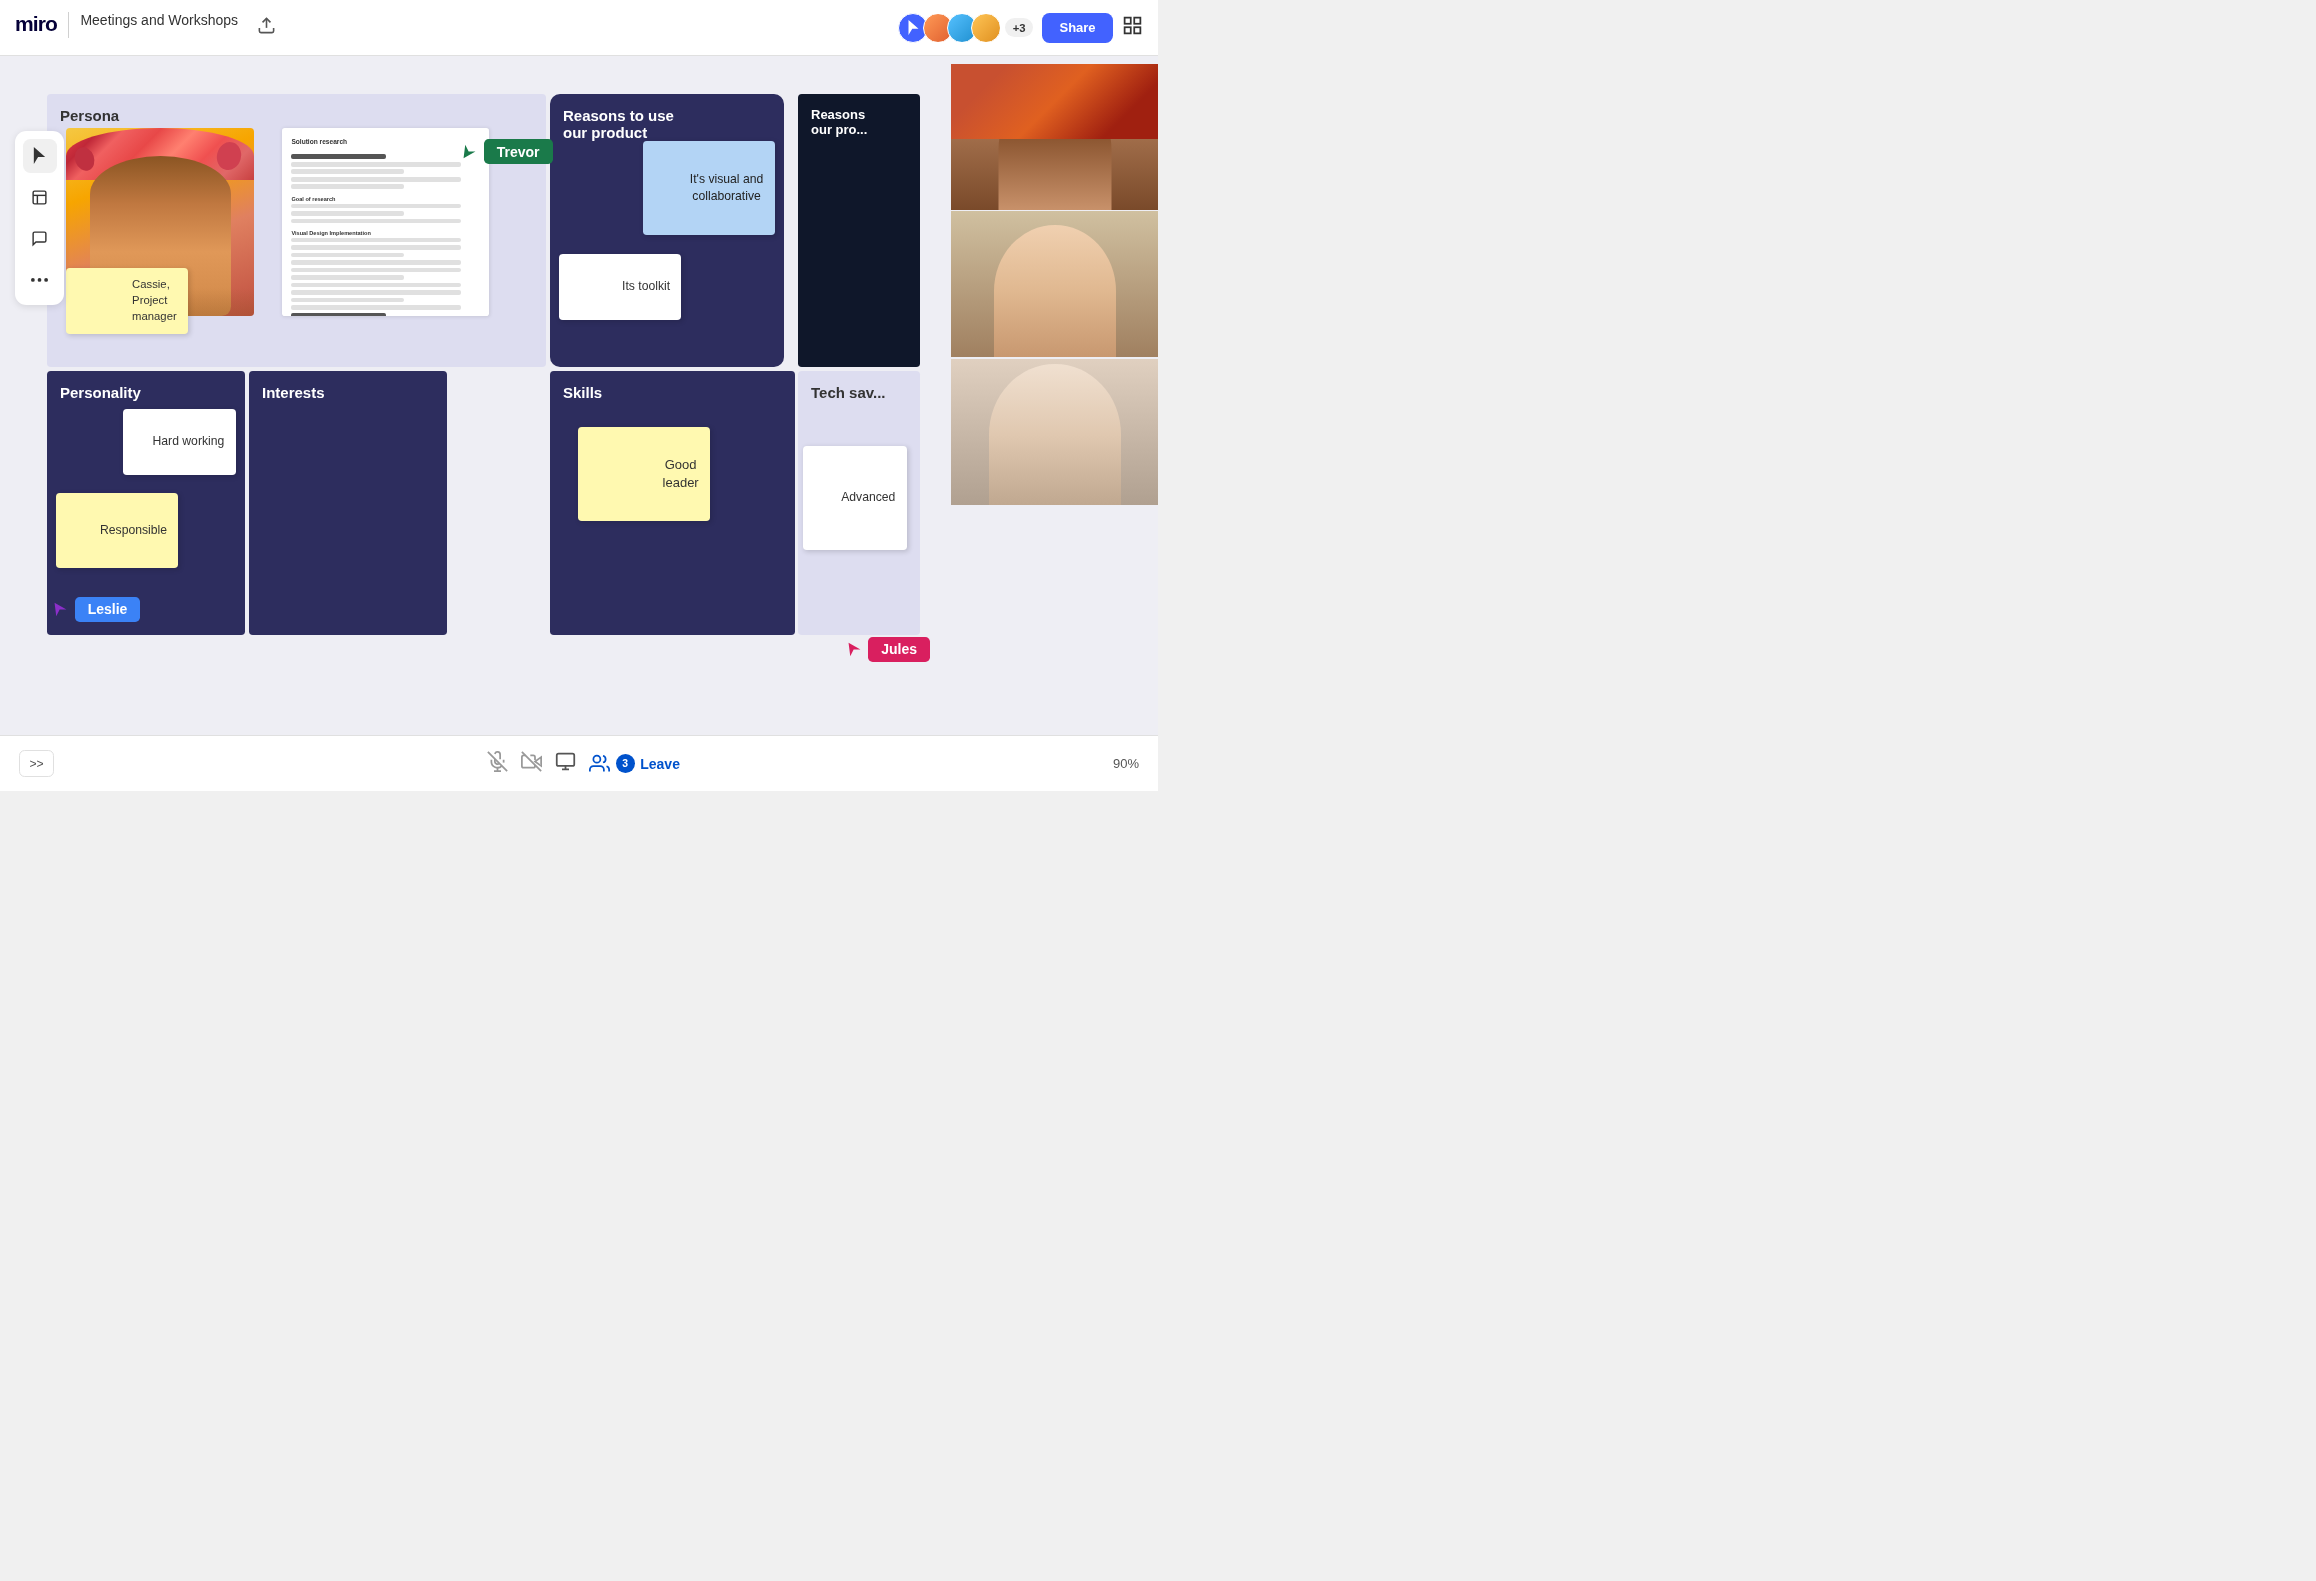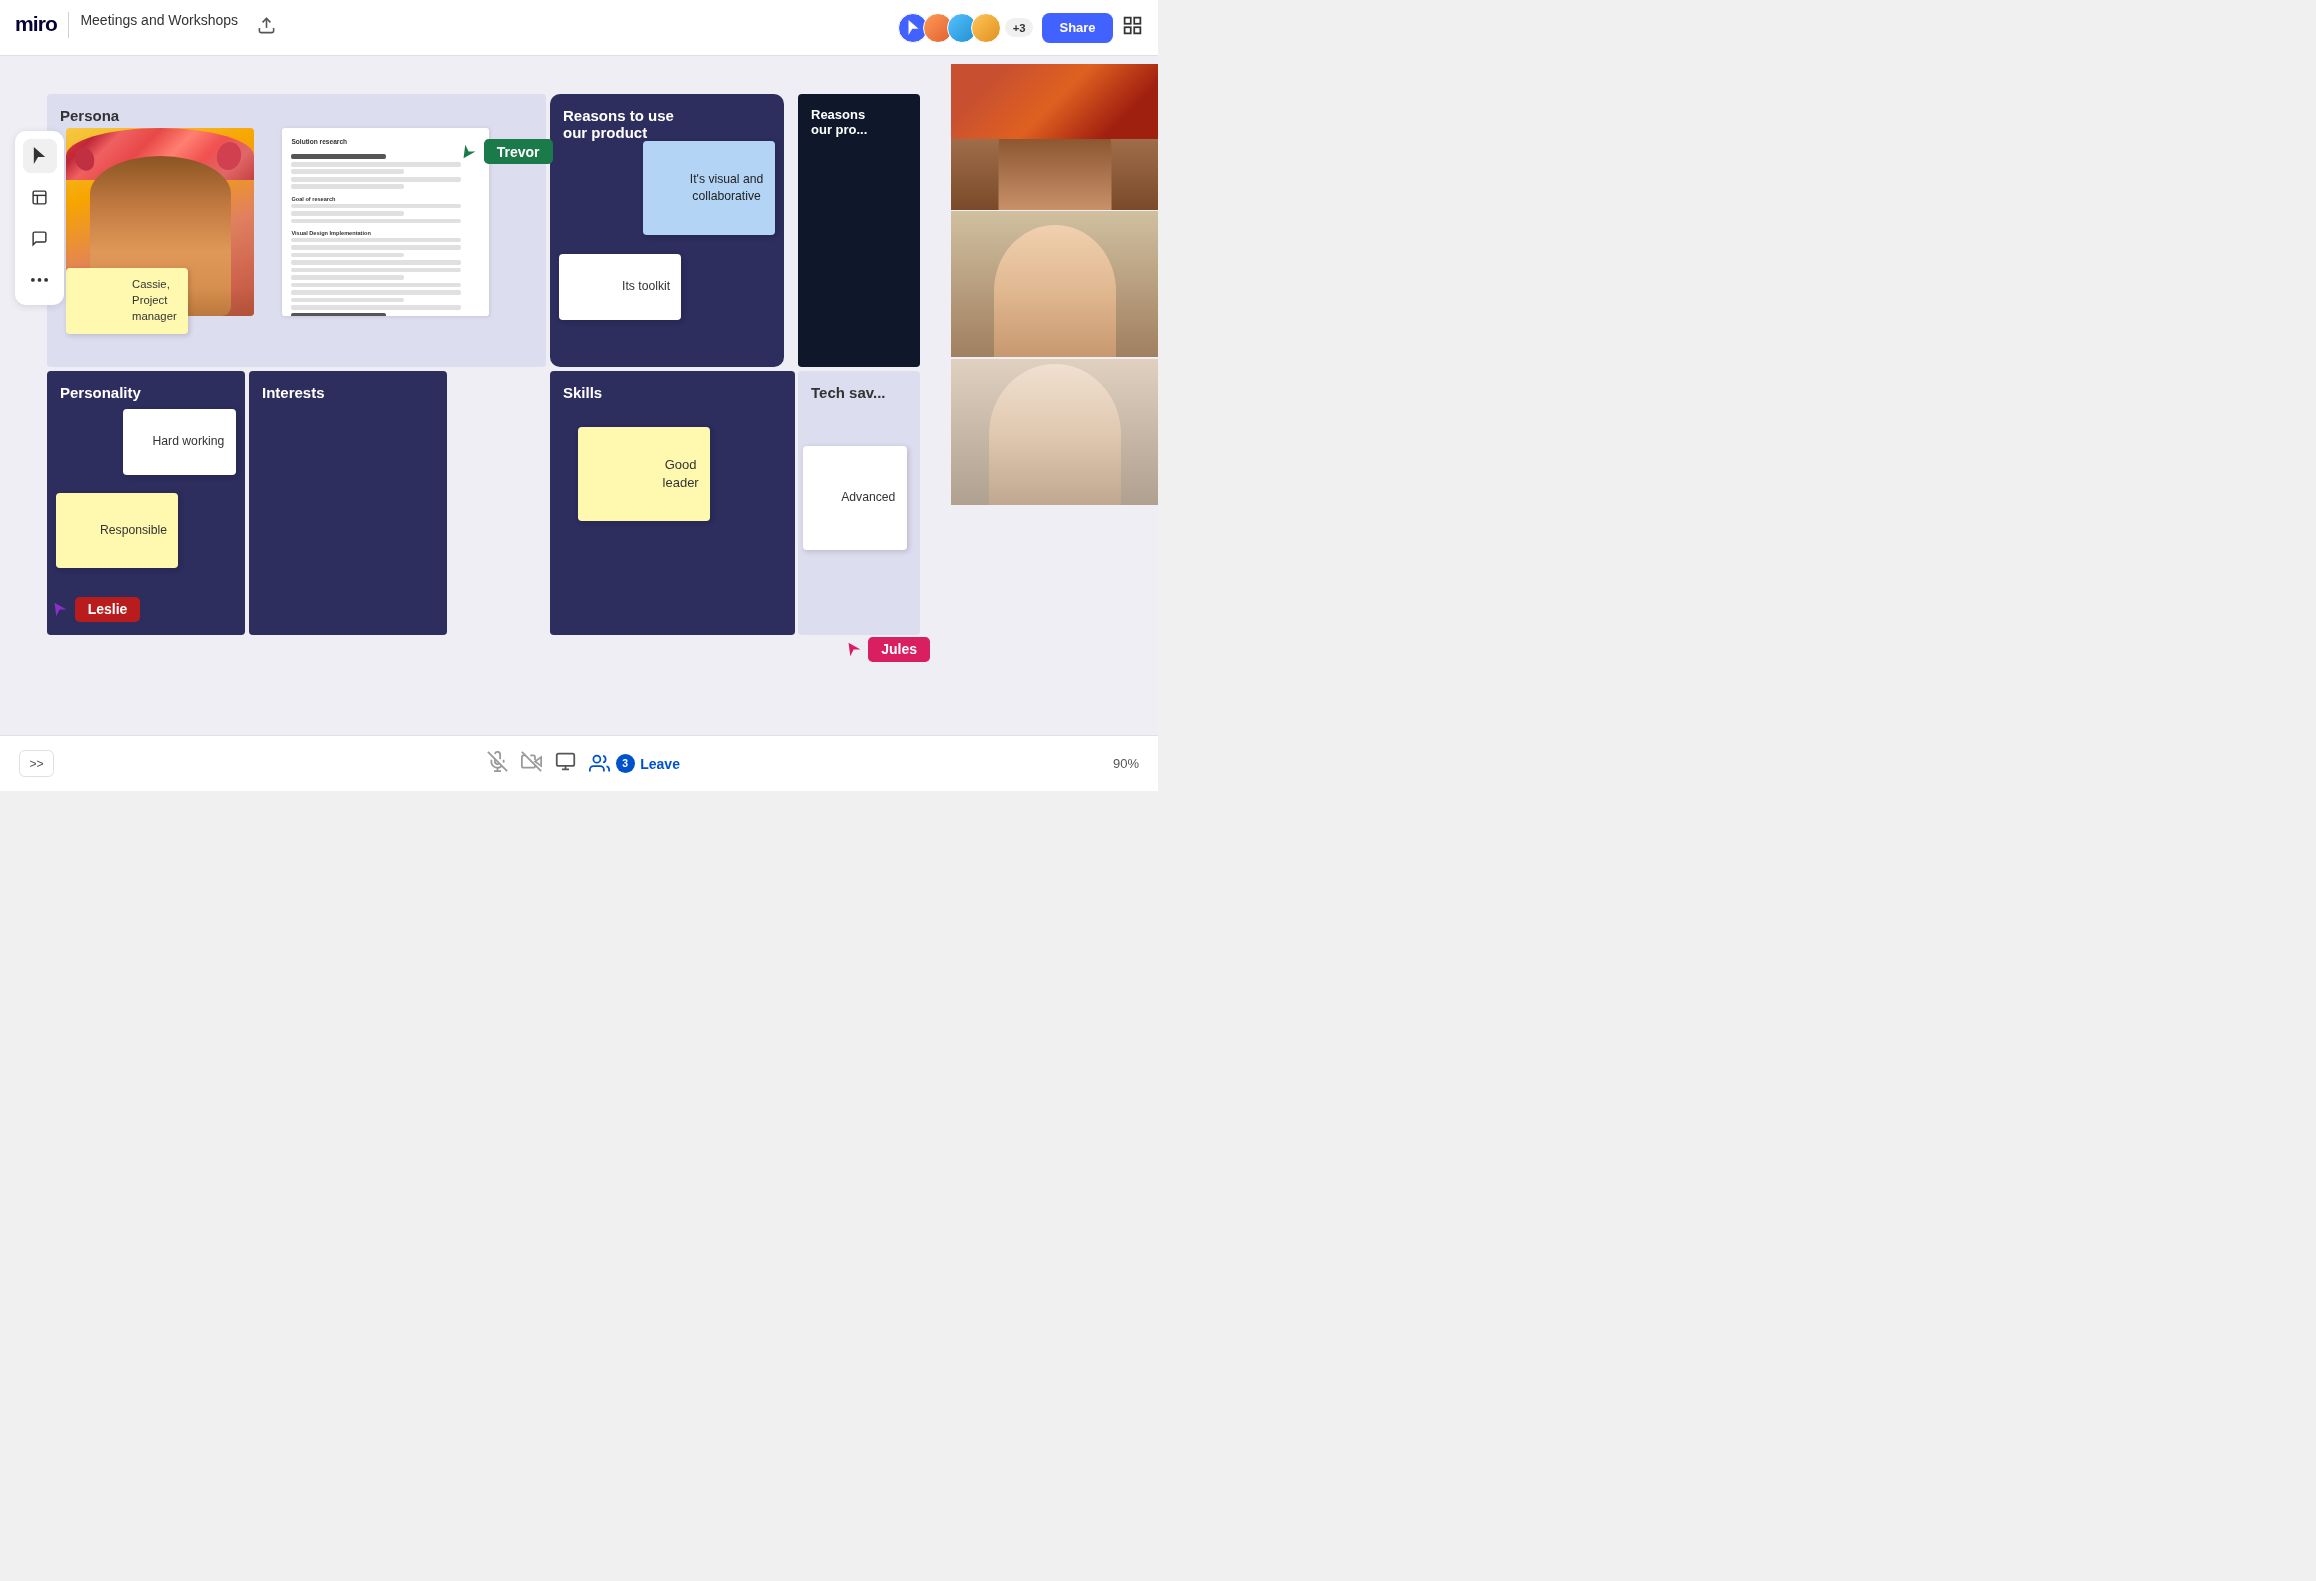--- a/index.html
+++ b/index.html
@@ -606,21 +606,21 @@
     <svg class="cursor-arrow-svg" viewBox="0 0 18 20" fill="#1a7a4a" style="transform:rotate(180deg) scaleX(-1);margin-right:1.9px;">
       <path d="M2 2 L16 10 L8 10 L4 18 Z"></path>
     </svg>
     <span class="cursor-label" style="background:#1a7a4a;padding:4.7px 13px;border-radius:4.7px;font-size:14px;">Trevor</span>
   </div>
 
   <div class="cursor-badge" style="bottom: 113px; left: 52px;">
     <svg class="cursor-arrow-svg" viewBox="0 0 18 20" fill="#8B2FC9" style="margin-right:1.9px;">
       <path d="M2 2 L16 10 L8 10 L4 18 Z"></path>
     </svg>
-    <span class="cursor-label" style="background:#b91c1c;padding:4.7px 13px;border-radius:4.7px;font-size:14px;">Leslie</span>
+    <span class="cursor-label" style="background:#3b82f6;padding:4.7px 13px;border-radius:4.7px;font-size:14px;">Leslie</span>
   </div>
 
   <div class="cursor-badge" style="bottom: 73px; right: 228px;">
     <svg class="cursor-arrow-svg" viewBox="0 0 18 20" fill="#D91F5F" style="margin-right:1.9px;">
       <path d="M2 2 L16 10 L8 10 L4 18 Z"></path>
     </svg>
     <span class="cursor-label" style="background:#D91F5F;padding:4.7px 13px;border-radius:4.7px;font-size:14px;">Jules</span>
   </div>
 
 </div>

